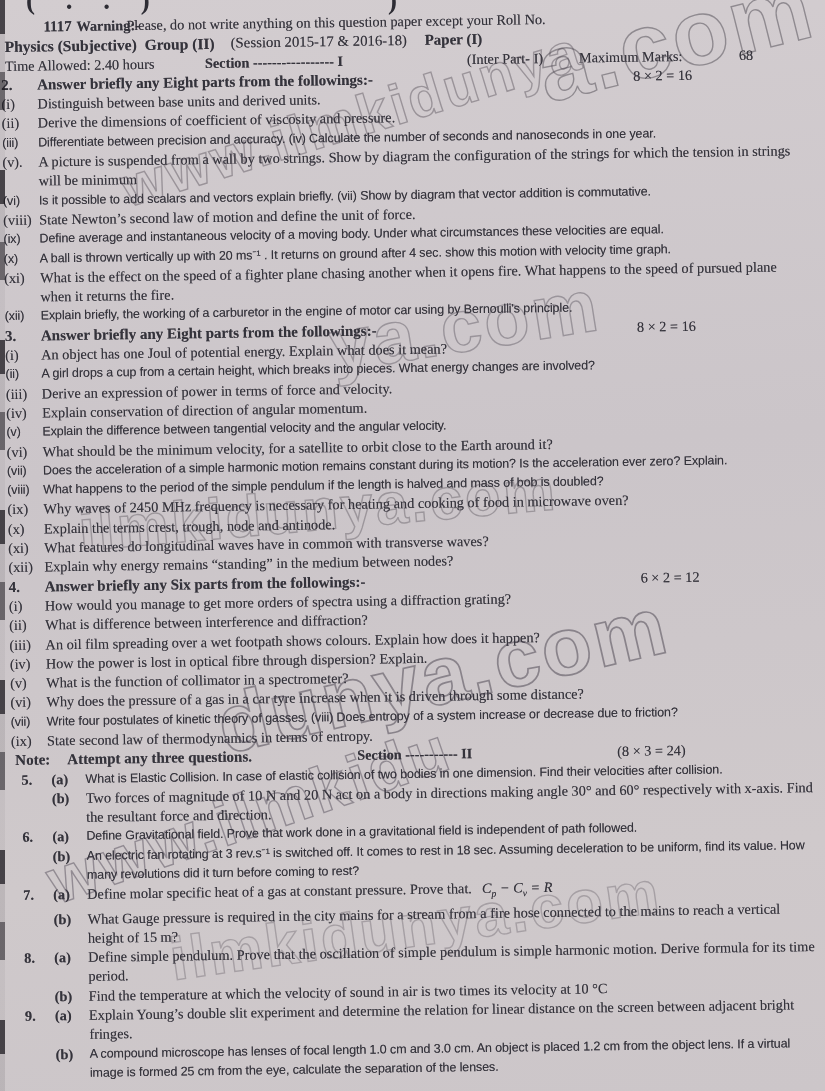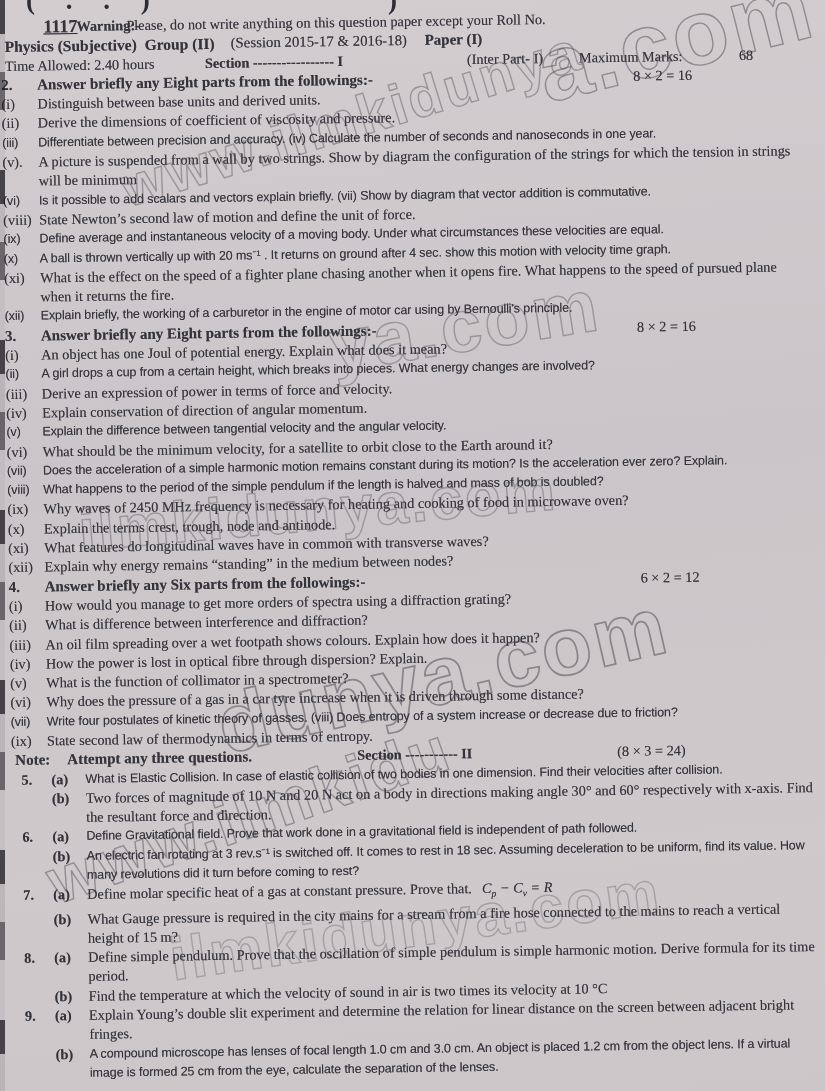--- a/index.html
+++ b/index.html
@@ -70,21 +70,21 @@
       <span class="wm w3">ya.com</span>
       <span class="wm w4">ilmkidunya.com</span>
       <span class="wm w5">dunya.com</span>
       <span class="wm w6">www.ilmkidu</span>
       <span class="wm w7">ilmkidunya.com</span>
     </div>
 
   <div class="content">
 
     <div class="row hrow">
-      <span class="abs b" style="left:45px;font-size:18px;text-decoration:underline;">1117</span>
+      <span class="abs b" style="left:45px;font-size:15px;">1117</span>
       <span class="abs b" style="left:78px;">Warning:-</span>
       <span class="abs" style="left:128px;">Please, do not write anything on this question paper except your Roll No.</span>
     </div>
 
     <div class="row hrow">
       <span class="abs b" style="left:6px;font-size:15.5px;">Physics  (Subjective)</span>
       <span class="abs b" style="left:146px;font-size:15.5px;">Group (II)</span>
       <span class="abs" style="left:232px;font-size:14.8px;">(Session  2015-17 &amp; 2016-18)</span>
       <span class="abs b" style="left:426px;font-size:15px;">Paper (I)</span>
     </div>

